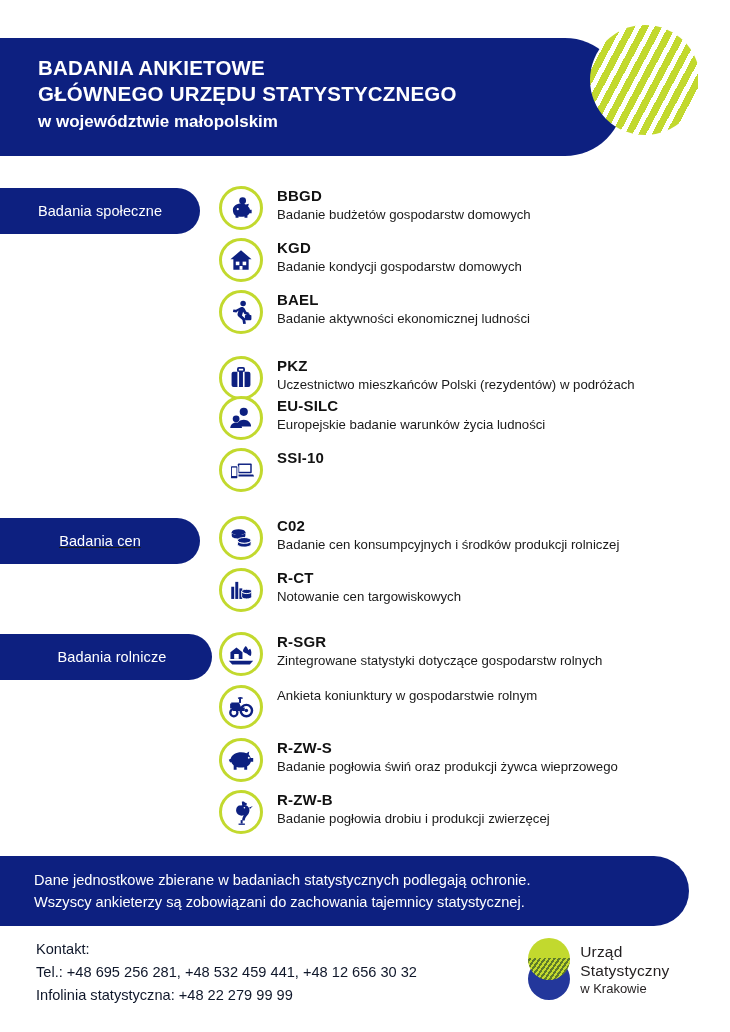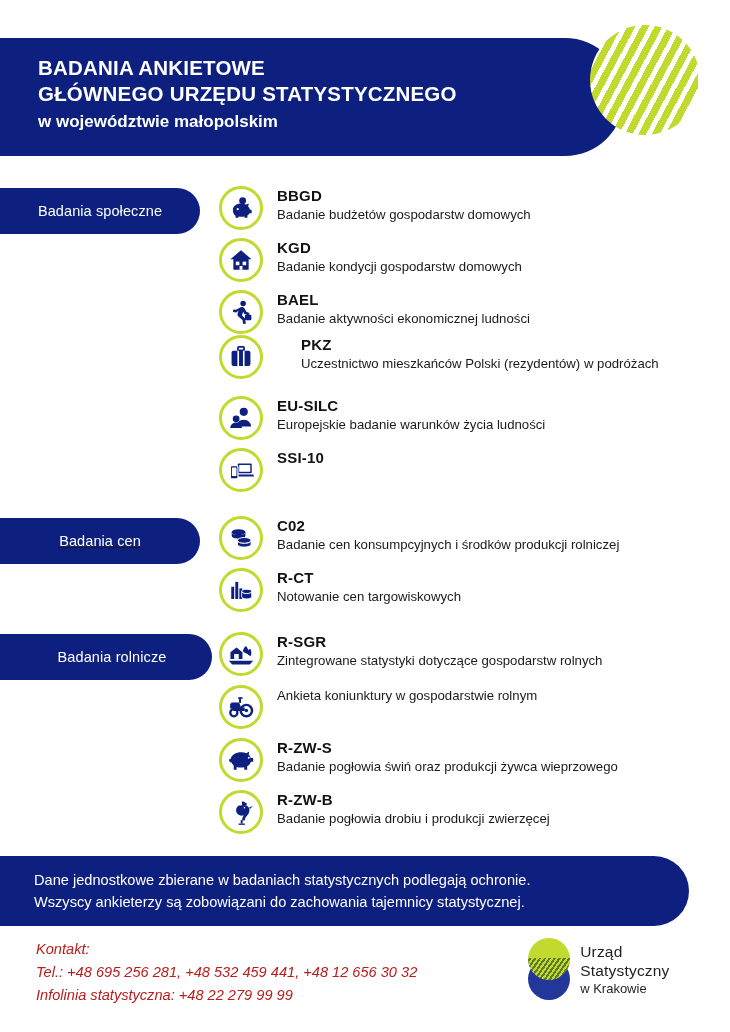--- a/index.html
+++ b/index.html
@@ -174,23 +174,22 @@
 
   
   .contact {
     position: absolute;
     left: 36px;
     top: 938px;
   }
   .contact div {
     font-size: 14.6px;
     line-height: 23px;
-    color: #b91c1c;
+    color: #0f172a;
     white-space: nowrap;
-    font-style: italic;
   }
 
   
   .logo {
     position: absolute;
     left: 520px;
     top: 938px;
     display: flex;
     align-items: center;
   }
@@ -307,21 +306,21 @@
             <path d="M15.6 10.2c2-.9 4 .1 4.8 1.6l2.2 4 3.2 1.2-1 3-4.6-1.6-1.6-2.6-1.4 4.4 3.8 3.8 1 6.4-3.3.5-.9-5.2-5-4.2c-1-.9-1.3-2-1-3.2l1.1-4-2.6 2.2-4.2-.6.5-3 3.2.4z" fill="#0d2080"></path>
             <rect x="20.8" y="19.6" width="8" height="6.4" rx="1" fill="#0d2080"></rect>
             <rect x="23" y="18" width="3.6" height="2" fill="#0d2080"></rect>
           </svg>
         </div>
         <div class="row-text">
           <div class="code">BAEL</div>
           <div class="desc">Badanie aktywności ekonomicznej ludności</div>
         </div>
       </div>
-      <div class="row" style="top: 335px; gap: 24px;">
+      <div class="row" style="top: 356px;">
         <div class="icon-ring">
           <svg width="26" height="26" viewBox="0 0 32 32">
             <rect x="12.2" y="3.6" width="7.6" height="4.2" rx="1.2" fill="none" stroke="#0d2080" stroke-width="2.2"></rect>
             <rect x="4.4" y="8.4" width="23.2" height="18.6" rx="2.4" fill="#0d2080"></rect>
             <rect x="11.6" y="8.4" width="2" height="18.6" fill="#fff"></rect>
             <rect x="18.4" y="8.4" width="2" height="18.6" fill="#fff"></rect>
           </svg>
         </div>
         <div class="row-text">
           <div class="code">PKZ</div>

